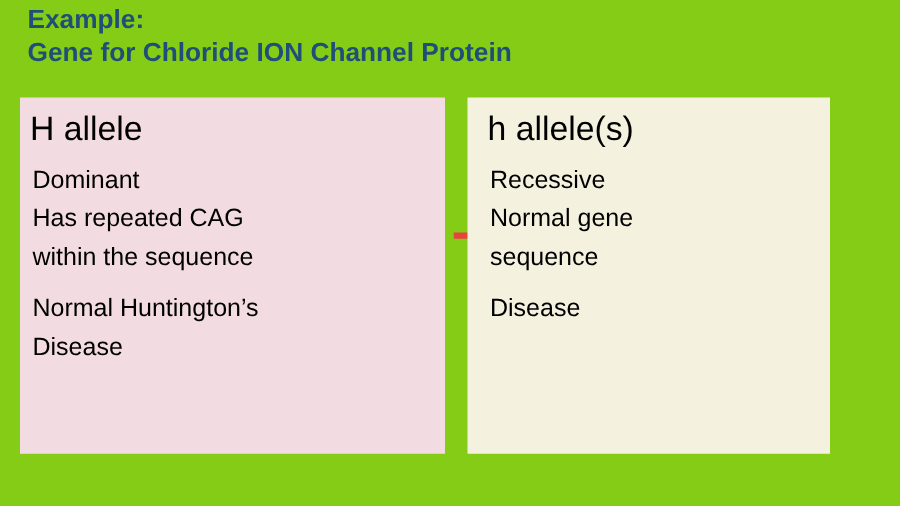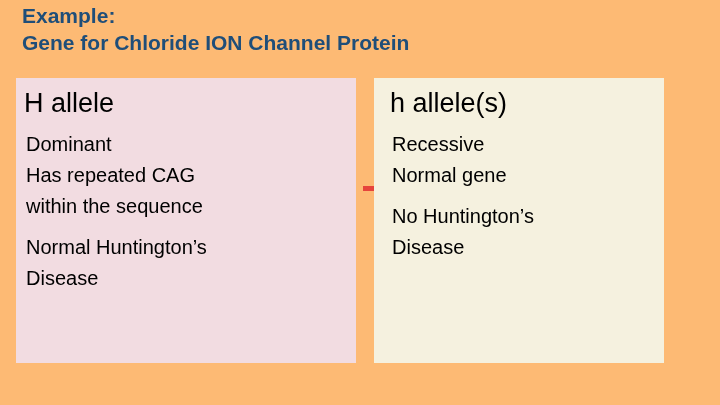--- a/index.html
+++ b/index.html
@@ -10,21 +10,21 @@
     width: 720px;
     height: 405px;
     background: #ffffff;
     font-family: "Liberation Sans", sans-serif;
     overflow: hidden;
   }
   .slide {
     position: relative;
     width: 720px;
     height: 405px;
-    background: #fdba74;
+    background: #84cc16;
   }
   .title-block {
     position: absolute;
     left: 22px;
     top: 2px;
     width: 680px;
   }
   .title-line {
     color: #1f4e79;
     font-weight: bold;
@@ -108,20 +108,20 @@
       </div>
     </div>
 
     <div class="dash"></div>
 
     <div class="col col-right">
       <div class="col-heading">h allele(s)</div>
       <div class="col-body">
         <p>Recessive</p>
         <p>Normal gene</p>
+        <p>sequence</p>
         <div class="gap"></div>
-        <p>No Huntington’s</p>
         <p>Disease</p>
       </div>
     </div>
 
   </div>
 </div>
 
 </body></html>

